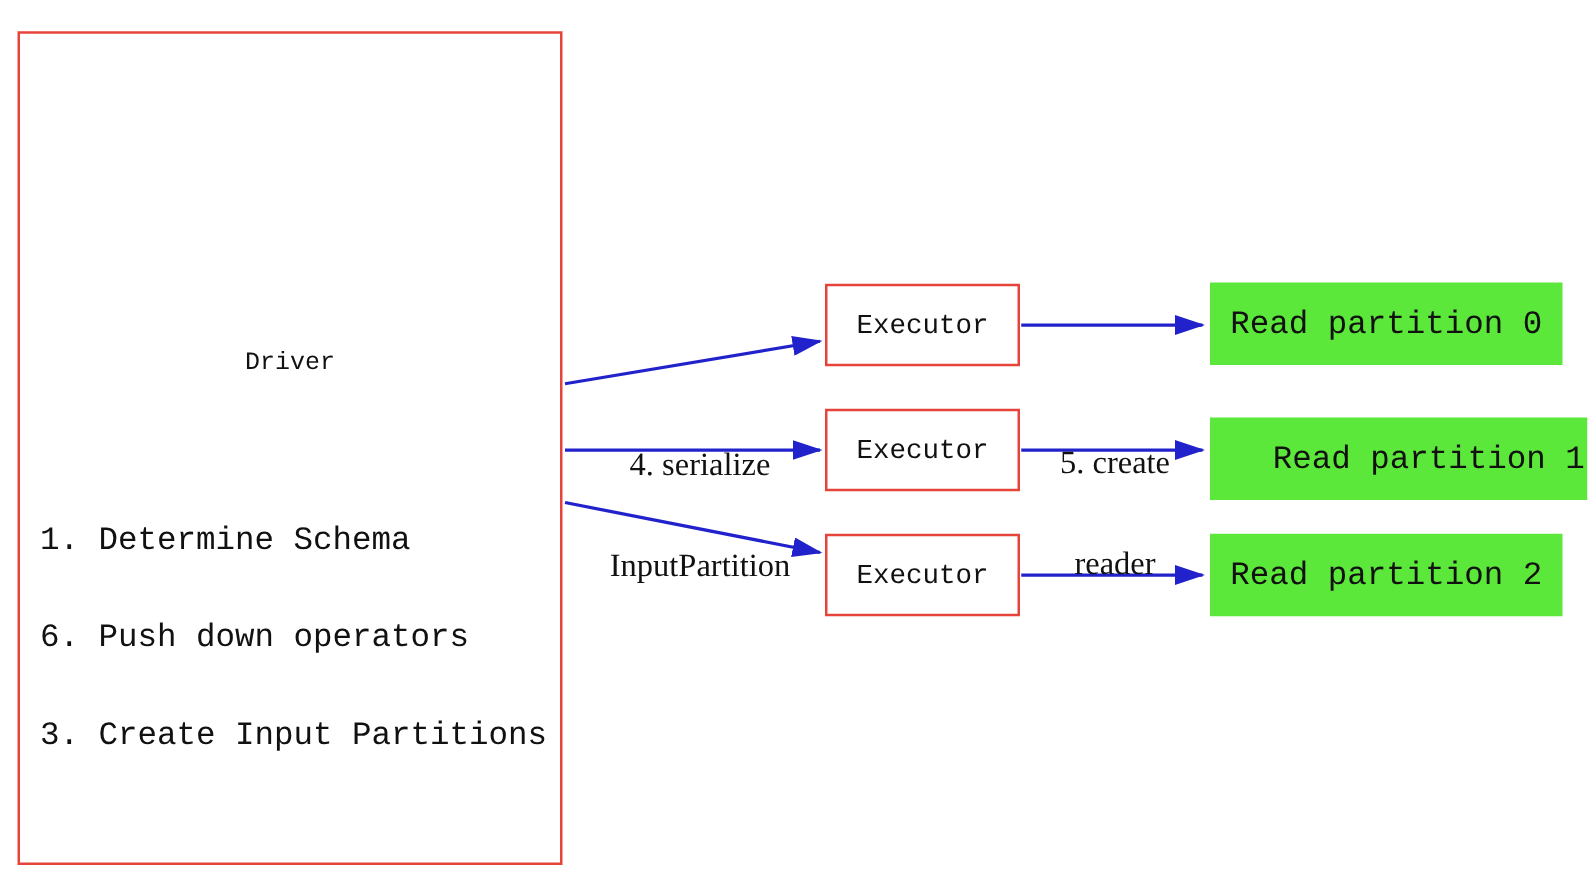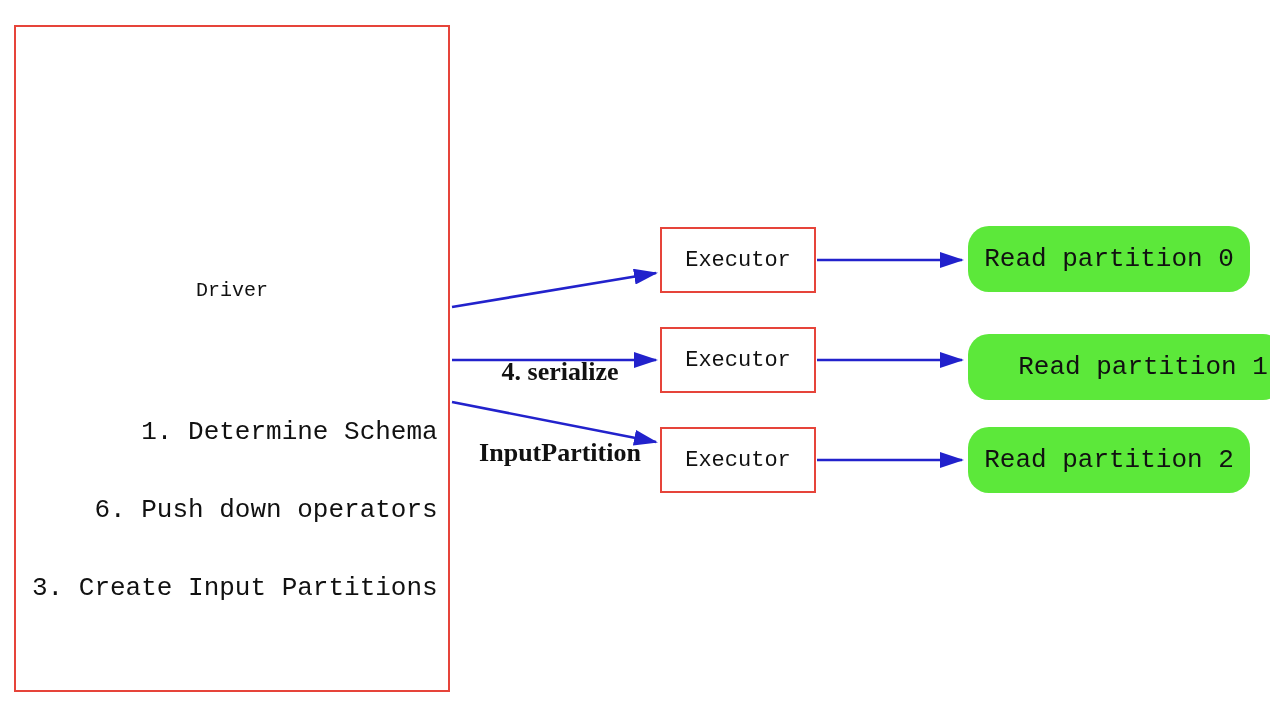--- a/index.html
+++ b/index.html
@@ -42,21 +42,20 @@
     text-align: center;
     font-size: 20px;
     white-space: pre;
   }
   .driver-steps {
     position: absolute;
     left: 16px; top: 340px;
     font-size: 26px;
     line-height: 26px;
     white-space: pre;
-    text-align: right;
   }
   .executor {
     left: 660px;
     width: 156px; height: 66px;
     display: flex;
     align-items: center;
     justify-content: center;
     font-size: 22px;
     white-space: pre;
   }
@@ -66,35 +65,34 @@
   .partition {
     position: absolute;
     left: 968px;
     width: 282px; height: 66px;
     background: var(--partition-fill);
     display: flex;
     align-items: center;
     justify-content: center;
     font-size: 26px;
     white-space: pre;
-    border-radius: 21px;
   }
   .p0 { top: 226px; }
   .p1 { top: 334px; padding-left: 34px; }
   .p2 { top: 427px; }
   .edge-label {
     position: absolute;
     width: 220px;
     text-align: center;
     font-family: "Liberation Serif", serif;
     font-size: 26px;
     line-height: 27px;
     white-space: pre;
   }
-  .l4 { left: 450px; top: 304px; font-weight: bold; }
+  .l4 { left: 450px; top: 304px; }
   .l5 { left: 782px; top: 302px; }
 </style>
 </head>
 <body>
 
 <div id="canvas">
 
   <svg class="arrows" width="1270" height="710" viewBox="0 0 1270 710" aria-hidden="true">
     <defs>
       <marker id="arrowhead" markerUnits="userSpaceOnUse" markerWidth="24" markerHeight="16" refX="22" refY="8" orient="auto">
@@ -136,14 +134,18 @@
   </div>
   <div class="partition p2">
     <span>Read partition 2</span>
   </div>
 
   <div class="edge-label l4">
     <div>4. serialize</div>
     <div>InputPartition</div>
   </div>
 
+  <div class="edge-label l5">
+    <div>5. create</div>
+    <div>reader</div>
+  </div>
 
 </div>
 
 </body></html>

